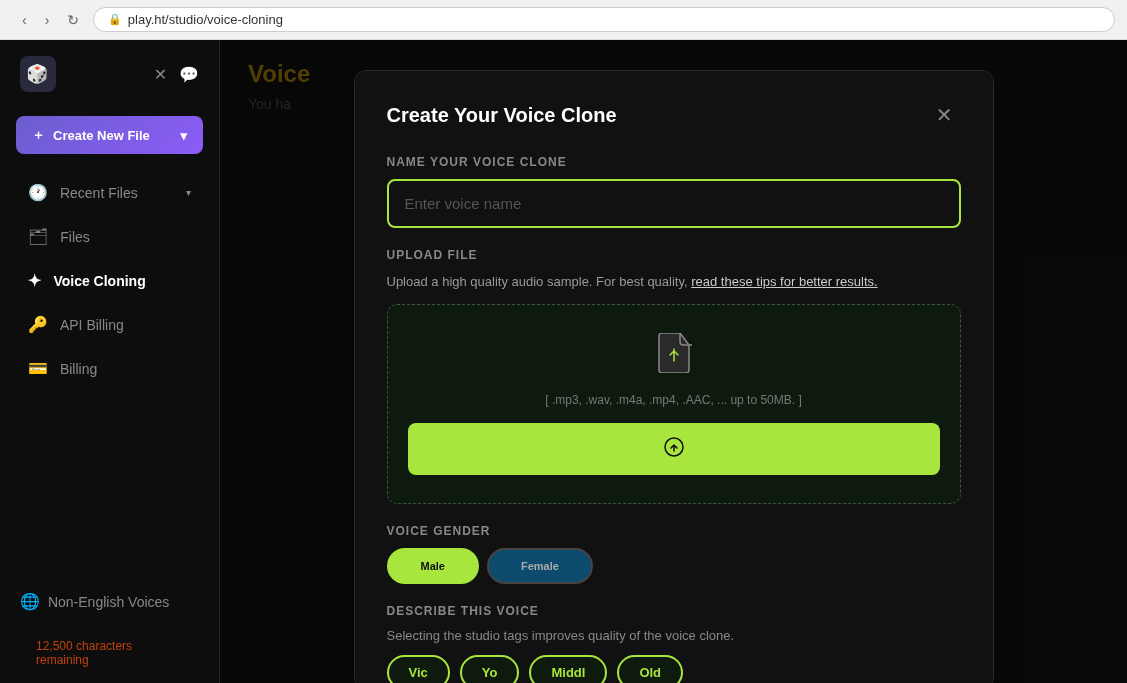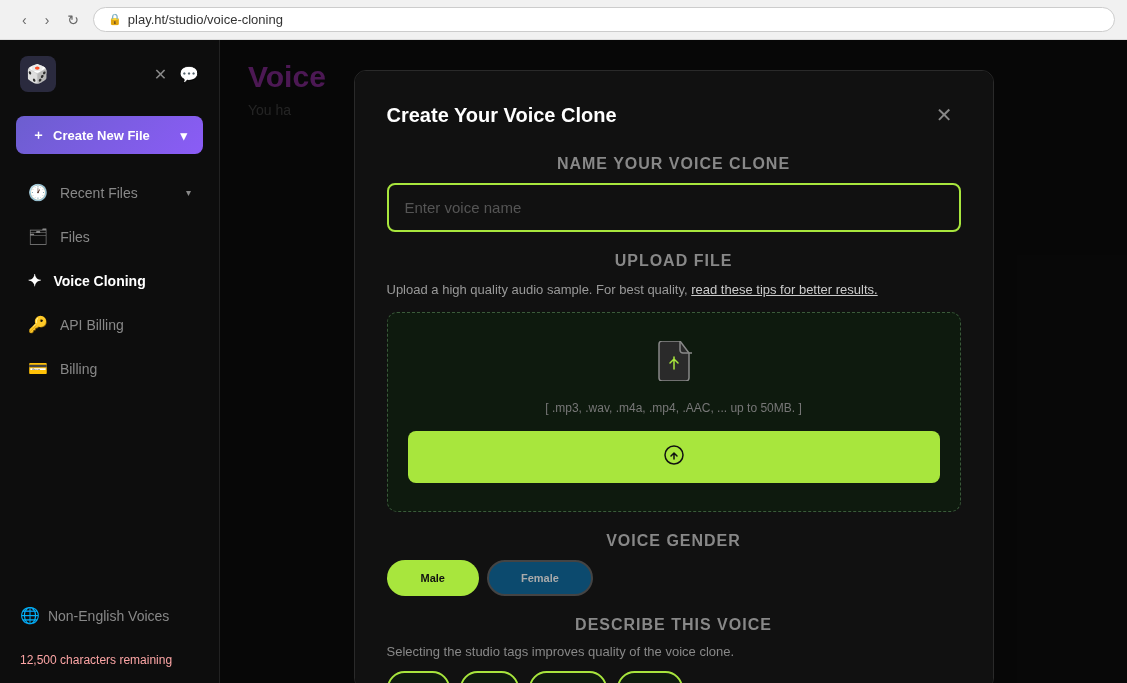--- a/index.html
+++ b/index.html
@@ -116,22 +116,22 @@
       margin: 1px 8px;
     }
     .nav-item.active {
       color: #fff;
       font-weight: 600;
     }
     .nav-icon { font-size: 16px; }
     .nav-item .chevron { margin-left: auto; font-size: 10px; }
 
     .sidebar-bottom {
-      padding: 16px 20px;
-      color: #fca5a5;
+      padding: 16px 36px;
+      color: #c2410c;
       font-size: 12px;
     }
 
     .sidebar-lang {
       display: flex;
       align-items: center;
       gap: 8px;
       padding: 12px 20px;
       color: #888;
       font-size: 14px;
@@ -140,22 +140,22 @@
 
     
     .main-content {
       flex: 1;
       background: #161616;
       position: relative;
       overflow: hidden;
     }
     .main-header {
       padding: 20px 28px 0;
-      color: #d946ef;
-      font-size: 30px;
+      color: #eab308;
+      font-size: 24px;
       font-weight: 600;
     }
     .main-sub {
       padding: 8px 28px;
       color: #666;
       font-size: 14px;
     }
 
     
     .overlay-backdrop {
@@ -200,26 +200,25 @@
       font-size: 20px;
       cursor: pointer;
       background: none;
       border: none;
       padding: 4px 8px;
       border-radius: 4px;
     }
 
     .section-label {
       color: #888;
-      font-size: 16px;
+      font-size: 12px;
       font-weight: 600;
       letter-spacing: 1px;
       text-transform: uppercase;
       margin-bottom: 10px;
-      text-align: center;
     }
 
     .voice-name-input {
       width: 100%;
       background: transparent;
       border: 2px solid #a8e63d;
       border-radius: 8px;
       padding: 14px 16px;
       color: #fff;
       font-size: 15px;

